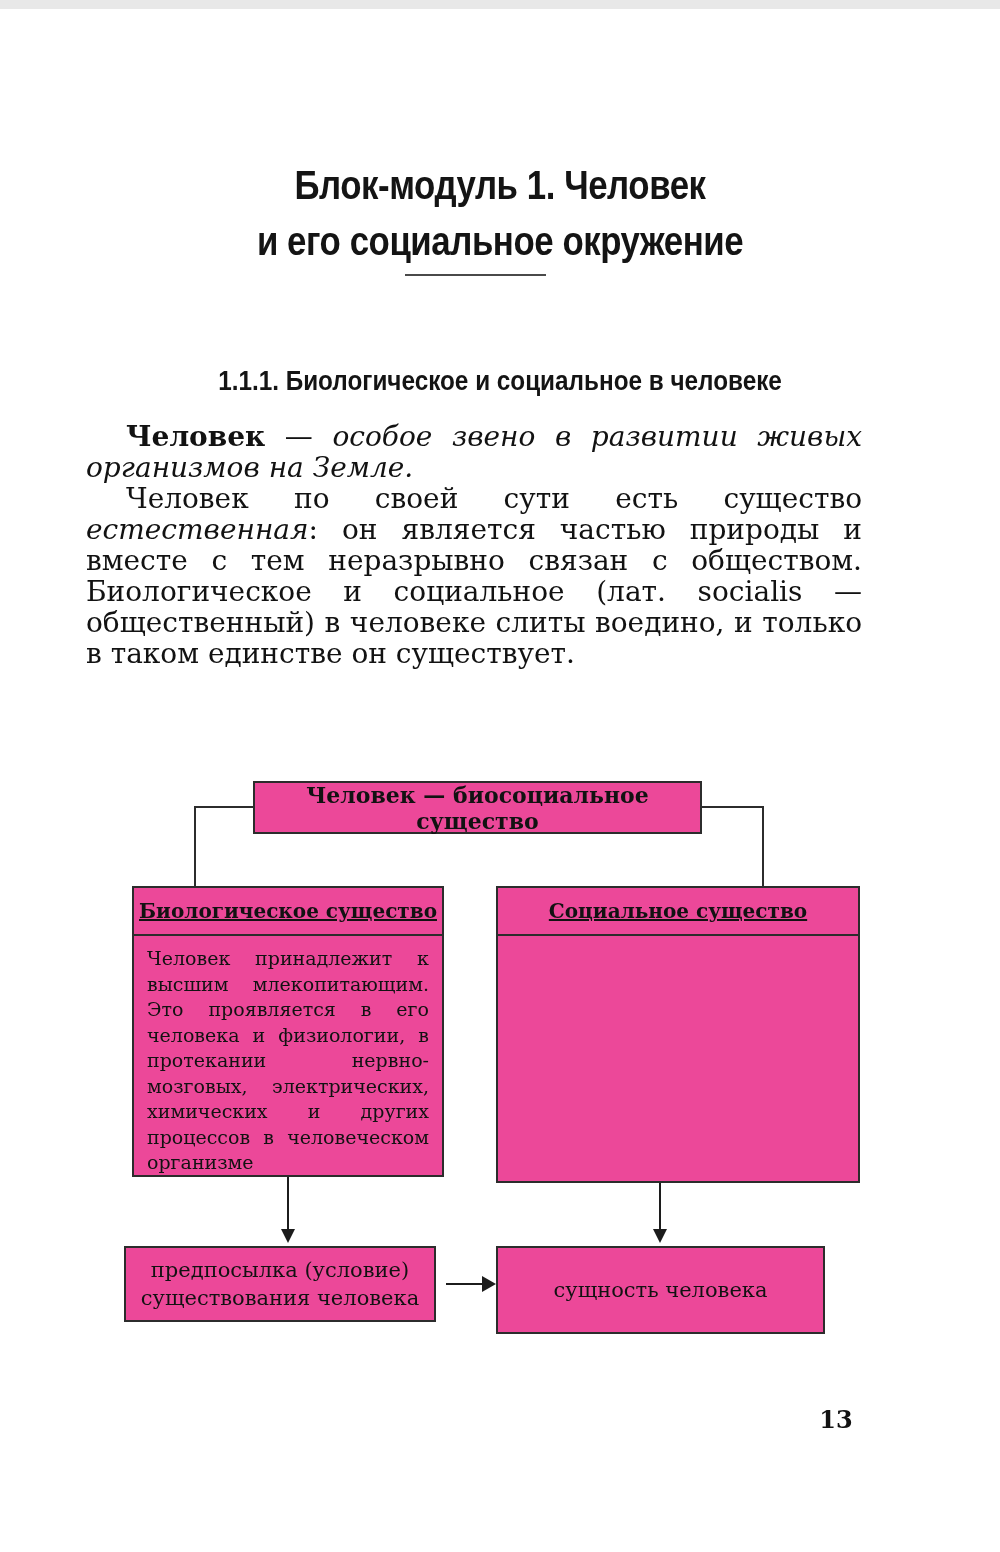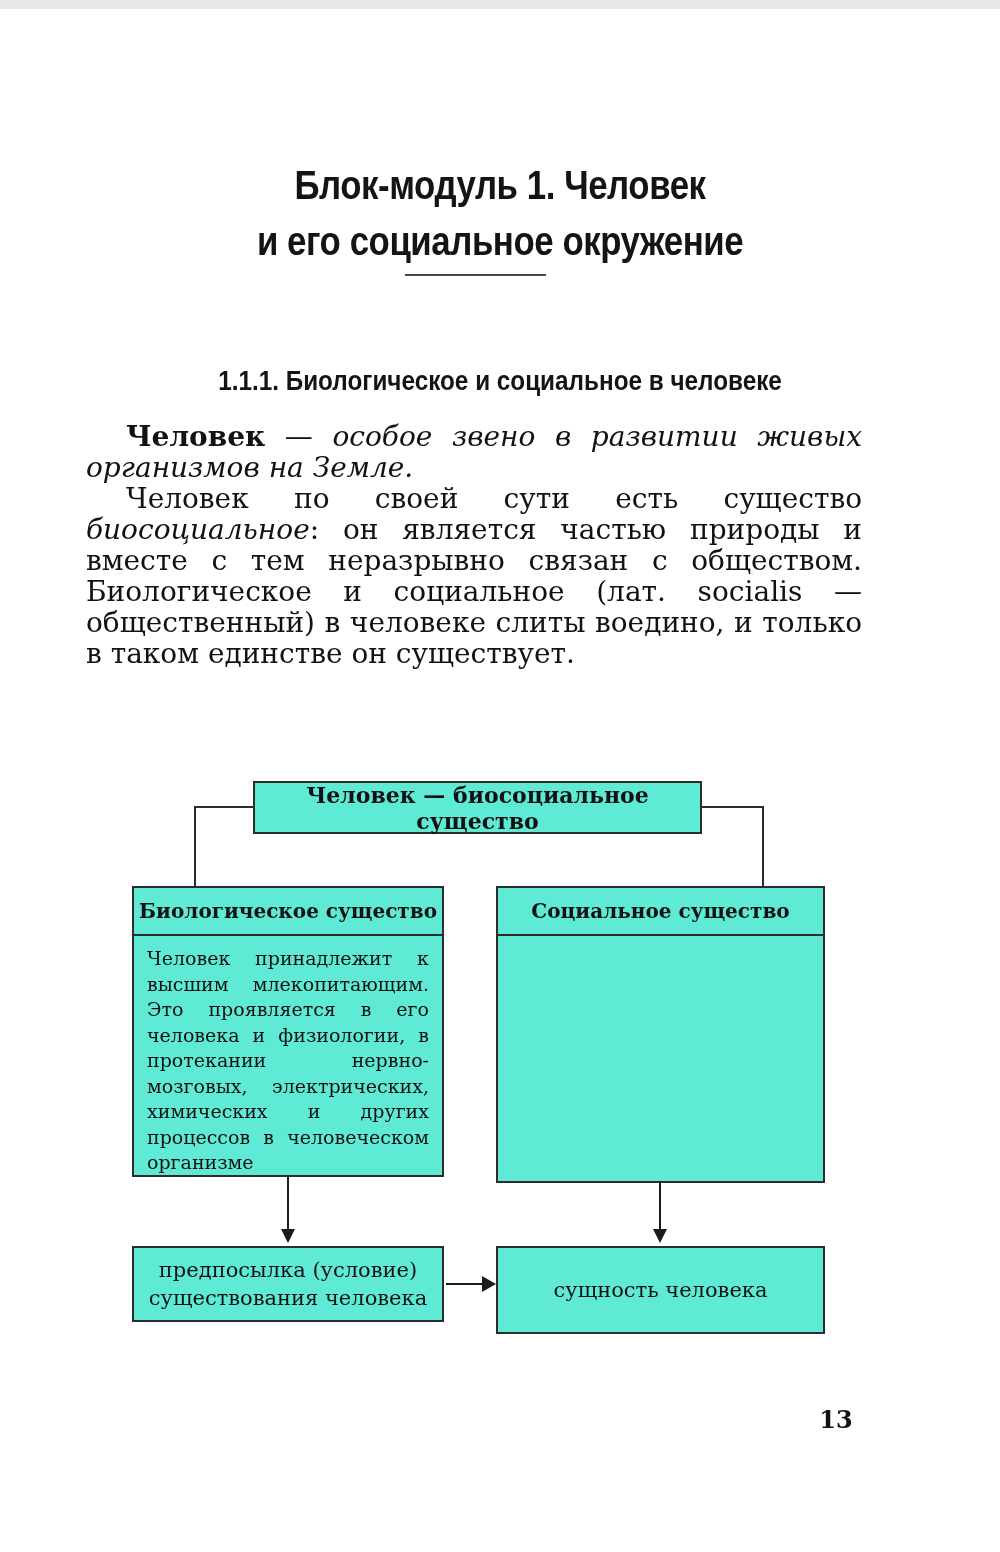--- a/index.html
+++ b/index.html
@@ -41,35 +41,35 @@
     position:absolute;left:86px;top:412px;width:776px;
     font-size:28px;line-height:31px;
     text-align:justify;
   }
   .text-block p{margin:0;text-indent:40px;}
   .run-bold{font-weight:bold;}
   .run-italic{font-style:italic;}
   
   .dbox{
     position:absolute;
-    background:#5eead4;
+    background:#ec4899;
     border:2px solid #2c2c2c;
     box-sizing:border-box;
   }
   .dbox-center{display:flex;align-items:center;justify-content:center;text-align:center;}
   .root-box{left:253px;top:772px;width:449px;height:53px;font-weight:bold;font-size:22px;}
   .elbow{position:absolute;box-sizing:border-box;}
   .elbow-left{left:194px;top:797px;width:59px;height:82px;border-left:2px solid #2c2c2c;border-top:2px solid #2c2c2c;}
   .elbow-right{left:702px;top:797px;width:62px;height:82px;border-right:2px solid #2c2c2c;border-top:2px solid #2c2c2c;}
   .col-box-left{left:132px;top:877px;width:312px;height:291px;}
-  .col-box-right{left:496px;top:877px;width:329px;height:297px;}
+  .col-box-right{left:496px;top:877px;width:364px;height:297px;}
   .col-head{
     height:46px;border-bottom:2px solid #2c2c2c;
     display:flex;align-items:center;justify-content:center;
-    font-weight:bold;font-size:20px;text-align:center;
+    font-weight:bold;font-size:20px;text-align:center;text-decoration:underline;
   }
   .col-body{
     padding:10px 13px 0 13px;
     font-size:19px;line-height:25.5px;
     text-align:justify;
   }
   .vline{position:absolute;width:0;border-left:2px solid #1c1c1c;}
   .vline-left{left:287px;top:1168px;height:52px;}
   .vline-right{left:659px;top:1174px;height:46px;}
   .arrowhead-down{
@@ -80,21 +80,21 @@
   .ah-left{left:281px;top:1220px;}
   .ah-right{left:653px;top:1220px;}
   .hline{position:absolute;height:0;border-top:2px solid #1c1c1c;}
   .hline-mid{left:446px;top:1274px;width:38px;}
   .arrowhead-right{
     position:absolute;width:0;height:0;
     border-top:8px solid transparent;border-bottom:8px solid transparent;
     border-left:14px solid #1c1c1c;
     left:482px;top:1267px;
   }
-  .leaf-box-left{left:132px;top:1237px;width:312px;height:76px;font-size:21px;line-height:28px;}
+  .leaf-box-left{left:124px;top:1237px;width:312px;height:76px;font-size:21px;line-height:28px;}
   .leaf-box-right{left:496px;top:1237px;width:329px;height:88px;font-size:21px;line-height:28px;}
   
   .page-number{
     position:absolute;left:806px;top:1396px;width:60px;
     text-align:center;font-size:24px;font-weight:bold;
   }
 </style>
 </head>
 <body>
 
@@ -104,21 +104,21 @@
     <div>Блок-модуль 1. Человек</div>
     <div>и его социальное окружение</div>
   </div>
 
   <div class="title-rule"></div>
 
   <div class="section-heading">1.1.1. Биологическое и социальное в человеке</div>
 
   <div class="text-block">
     <p><span class="run-bold">Человек</span><span> — </span><span class="run-italic">особое звено в развитии живых организмов на Земле.</span></p>
-    <p><span>Человек по своей сути есть существо </span><span class="run-italic">биосоциальное</span><span>: он является частью природы и вместе с тем неразрывно связан с обществом. Биологическое и социальное (лат. socialis — общественный) в человеке слиты воедино, и только в таком единстве он существует.</span></p>
+    <p><span>Человек по своей сути есть существо </span><span class="run-italic">естественная</span><span>: он является частью природы и вместе с тем неразрывно связан с обществом. Биологическое и социальное (лат. socialis — общественный) в человеке слиты воедино, и только в таком единстве он существует.</span></p>
   </div>
 
   <div class="dbox dbox-center root-box">Человек — биосоциальное существо</div>
 
   <div class="elbow elbow-left"></div>
   <div class="elbow elbow-right"></div>
 
   <div class="dbox col-box-left">
     <div class="col-head">Биологическое существо</div>
     <div class="col-body">Человек принадлежит к высшим млекопитающим. Это проявляется в его человека и физиологии, в протекании нервно-мозговых, электрических, химических и других процессов в человеческом организме</div>

